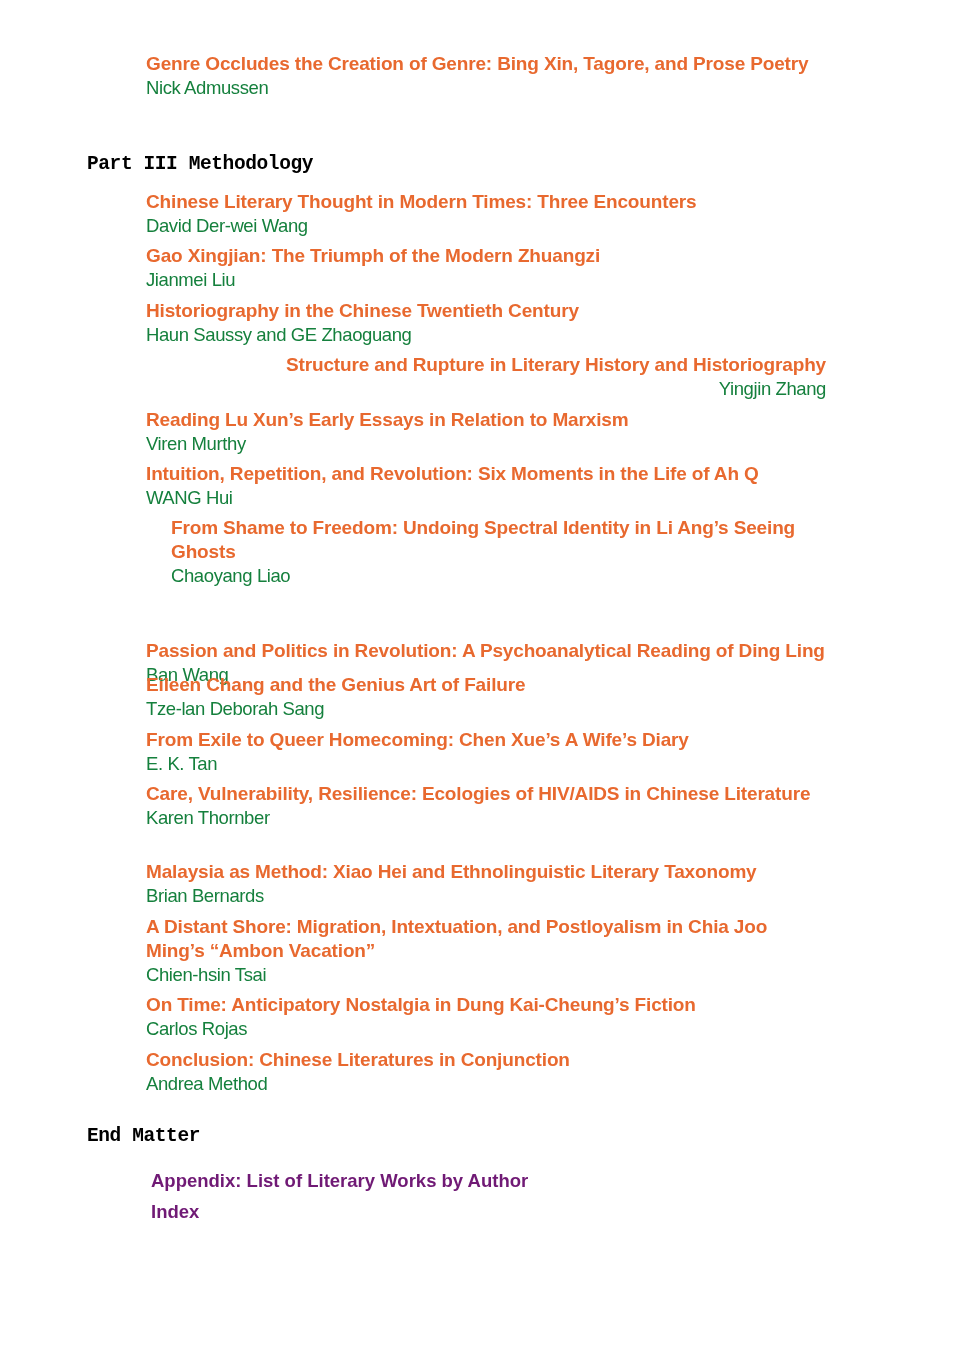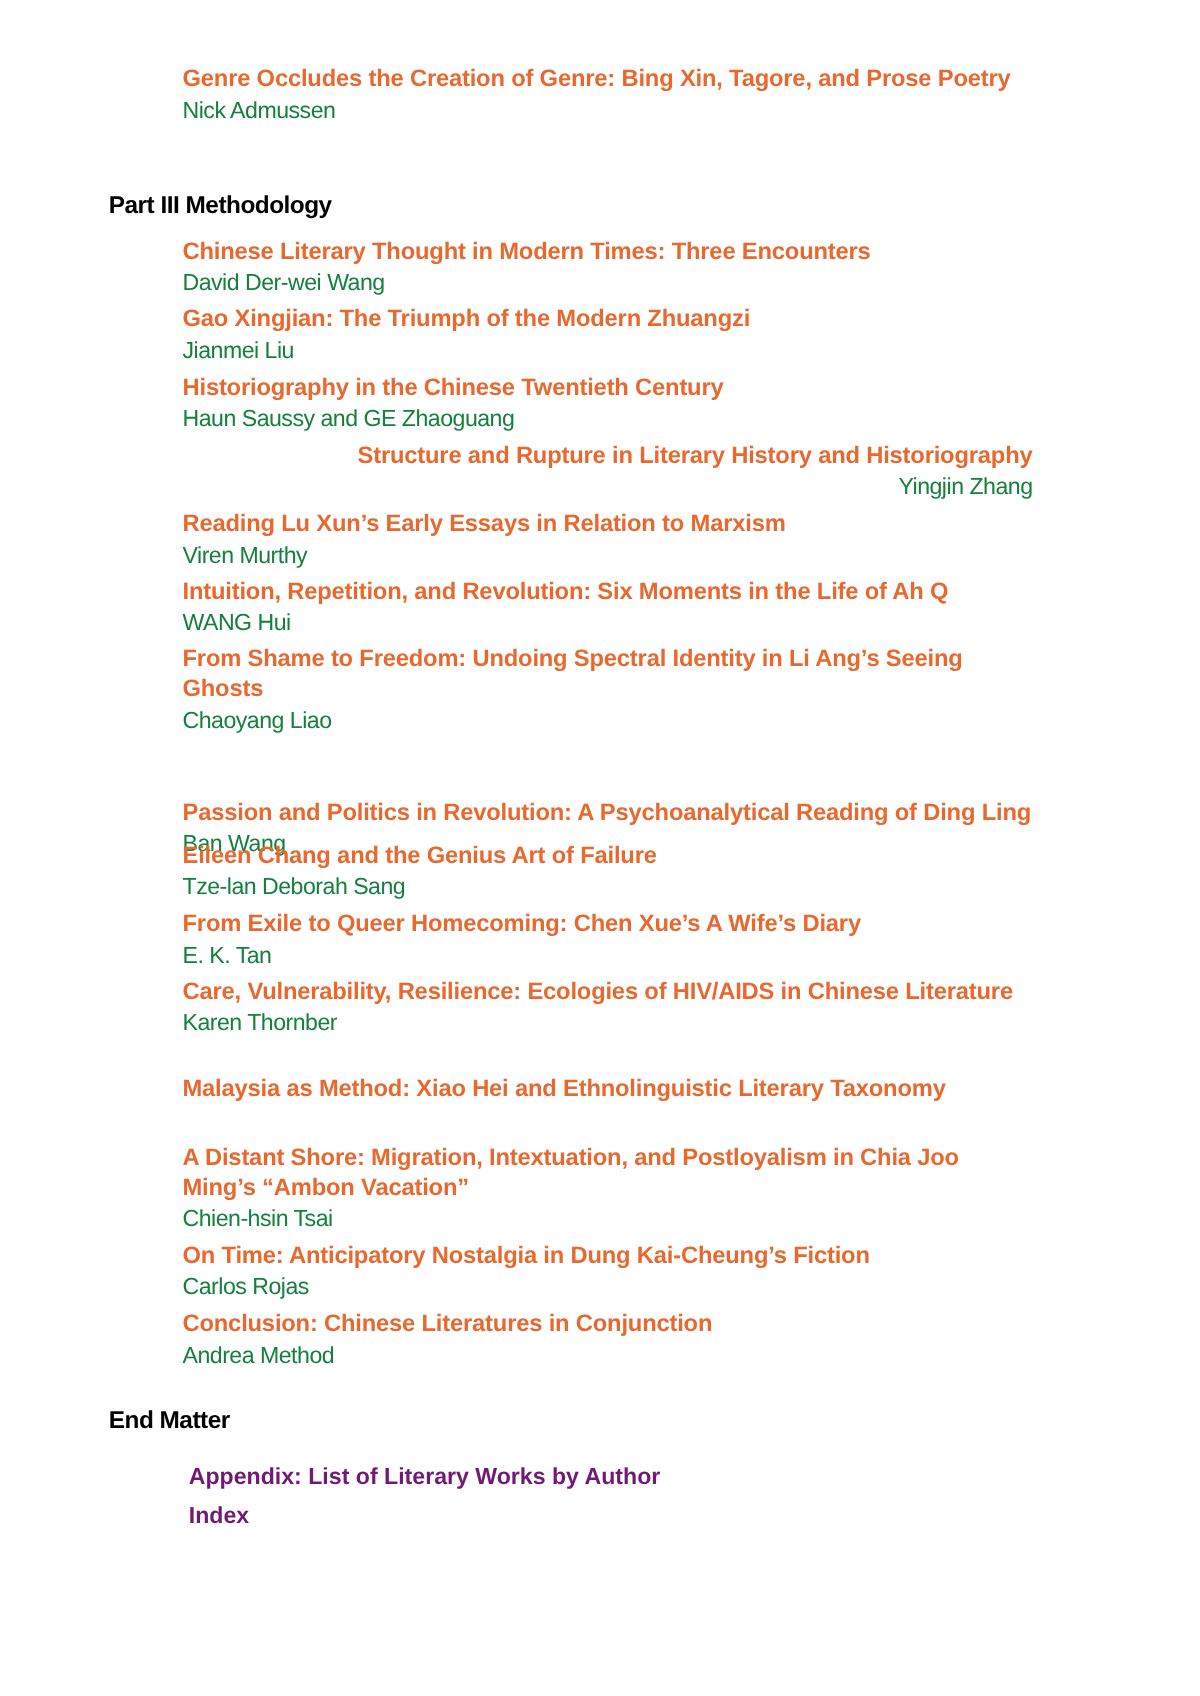--- a/index.html
+++ b/index.html
@@ -4,21 +4,21 @@
 <style>
   html, body { margin: 0; padding: 0; background: #ffffff; }
   body { width: 960px; height: 1357px; position: relative; overflow: hidden;
          font-family: "Liberation Sans", sans-serif; }
   .page { position: absolute; left: 0; top: 0; width: 960px; }
   .entry { position: absolute; left: 146px; width: 680px; }
   .title { color: #e8692f; font-weight: bold; font-size: 19px; line-height: 24px;
            letter-spacing: -0.15px; display: block; text-decoration: none; }
   .author { color: #15803d; font-size: 18.5px; line-height: 24px; letter-spacing: -0.4px; display: block; }
   .heading { position: absolute; left: 87px; font-weight: bold; font-size: 19.5px;
-             color: #000000; letter-spacing: -0.4px; line-height: 24px; }
+             color: #000000; letter-spacing: -0.4px; line-height: 24px; font-family: Liberation Mono, monospace; }
   .end-link { position: absolute; left: 151px; color: #701a75; font-weight: bold;
               font-size: 18.5px; line-height: 24px; text-decoration: none; }
 </style>
 </head>
 <body>
 
 <div class="page">
 
   <div class="entry" style="top:52px;">
     <a class="title" href="#">Genre Occludes the Creation of Genre: Bing Xin, Tagore, and Prose Poetry</a>
@@ -44,21 +44,21 @@
     <span class="author">Yingjin Zhang</span>
   </div>
   <div class="entry" style="top:408px;">
     <a class="title" href="#">Reading Lu Xun’s Early Essays in Relation to Marxism</a>
     <span class="author">Viren Murthy</span>
   </div>
   <div class="entry" style="top:462px;">
     <a class="title" href="#">Intuition, Repetition, and Revolution: Six Moments in the Life of Ah Q</a>
     <span class="author">WANG Hui</span>
   </div>
-  <div class="entry" style="top:516px;">
+  <div class="entry" style="top:516px;margin-left:25px;">
     <a class="title" href="#">From Shame to Freedom: Undoing Spectral Identity in Li Ang’s Seeing Ghosts</a>
     <span class="author">Chaoyang Liao</span>
   </div>
   <div class="entry" style="top:595px;margin-top:44px;">
     <a class="title" href="#">Passion and Politics in Revolution: A Psychoanalytical Reading of Ding Ling</a>
     <span class="author">Ban Wang</span>
   </div>
   <div class="entry" style="top:673px;">
     <a class="title" href="#">Eileen Chang and the Genius Art of Failure</a>
     <span class="author">Tze-lan Deborah Sang</span>
@@ -66,20 +66,21 @@
   <div class="entry" style="top:728px;">
     <a class="title" href="#">From Exile to Queer Homecoming: Chen Xue’s A Wife’s Diary</a>
     <span class="author">E. K. Tan</span>
   </div>
   <div class="entry" style="top:782px;">
     <a class="title" href="#">Care, Vulnerability, Resilience: Ecologies of HIV/AIDS in Chinese Literature</a>
     <span class="author">Karen Thornber</span>
   </div>
   <div class="entry" style="top:860px;">
     <a class="title" href="#">Malaysia as Method: Xiao Hei and Ethnolinguistic Literary Taxonomy</a>
+    <span class="author">Brian Bernards</span>
   </div>
   <div class="entry" style="top:915px;">
     <a class="title" href="#">A Distant Shore: Migration, Intextuation, and Postloyalism in Chia Joo Ming’s “Ambon Vacation”</a>
     <span class="author">Chien-hsin Tsai</span>
   </div>
   <div class="entry" style="top:993px;">
     <a class="title" href="#">On Time: Anticipatory Nostalgia in Dung Kai-Cheung’s Fiction</a>
     <span class="author">Carlos Rojas</span>
   </div>
   <div class="entry" style="top:1048px;">

